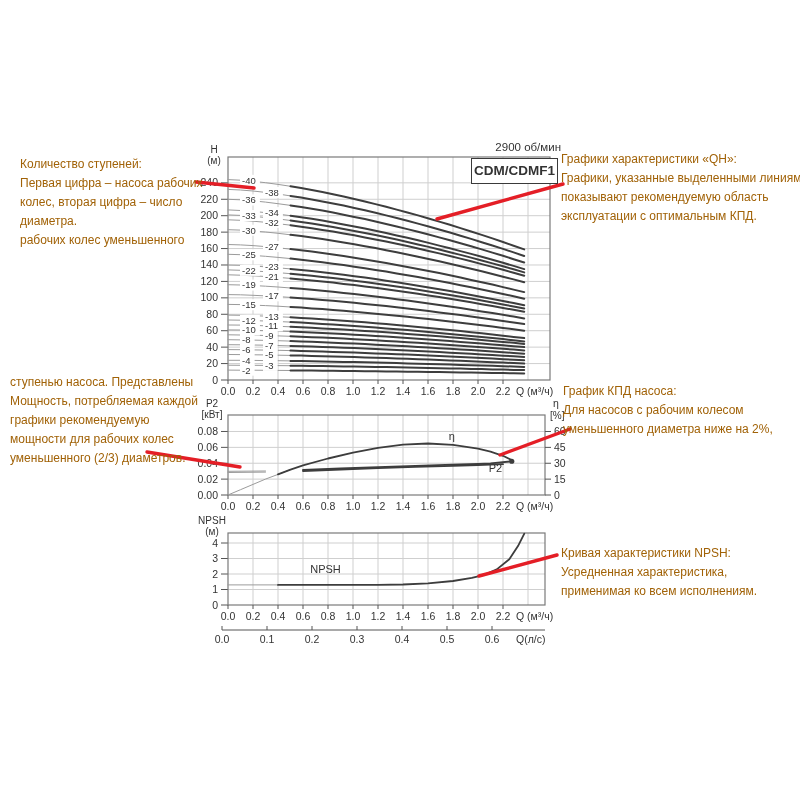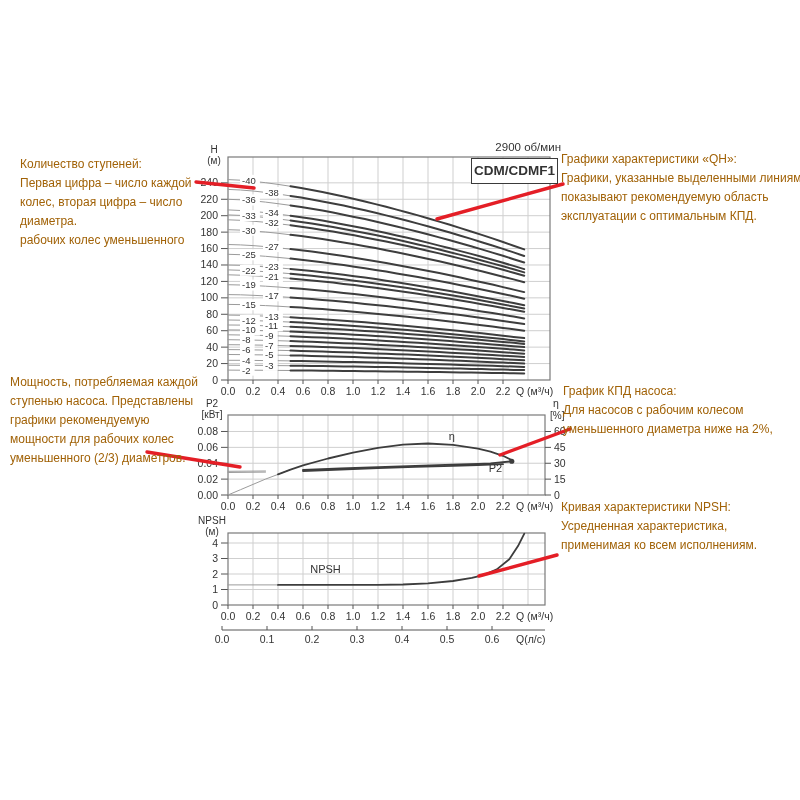--- a/index.html
+++ b/index.html
@@ -364,45 +364,45 @@
         <line x1="570" y1="429" x2="500" y2="455" stroke="#e41e26" stroke-width="3.4" stroke-linecap="round"></line>
         <line x1="557" y1="555" x2="479" y2="576" stroke="#e41e26" stroke-width="3.4" stroke-linecap="round"></line>
       </g>
     </svg>
 
   <div id="rpm">2900 об/мин</div>
   <div id="modelbox">CDM/CDMF1</div>
 
   <div class="ann" style="left:20px;top:155px">
     <div class="al">Количество ступеней:</div>
-    <div class="al">Первая цифра – число каждой</div>
+    <div class="al">Первая цифра – насоса рабочих</div>
     <div class="al">колес, вторая цифра – число</div>
     <div class="al">диаметра.</div>
     <div class="al">рабочих колес уменьшенного</div>
   </div>
 
   <div class="ann" style="left:561px;top:150px">
     <div class="al">Графики характеристики «QH»:</div>
     <div class="al">Графики, указанные выделенными линиями,</div>
     <div class="al">показывают рекомендуемую область</div>
     <div class="al">эксплуатации с оптимальным КПД.</div>
   </div>
 
   <div class="ann" style="left:10px;top:373px">
+    <div class="al">ступенью насоса. Представлены</div>
     <div class="al">Мощность, потребляемая каждой</div>
-    <div class="al">ступенью насоса. Представлены</div>
     <div class="al">графики рекомендуемую</div>
     <div class="al">мощности для рабочих колес</div>
     <div class="al">уменьшенного (2/3) диаметров.</div>
   </div>
 
   <div class="ann" style="left:563px;top:382px">
     <div class="al">График КПД насоса:</div>
     <div class="al">Для насосов с рабочим колесом</div>
     <div class="al">уменьшенного диаметра ниже на 2%,</div>
   </div>
 
-  <div class="ann" style="left:561px;top:498px">
+  <div class="ann" style="left:561px;top:544px">
     <div class="al">Кривая характеристики NPSH:</div>
     <div class="al">Усредненная характеристика,</div>
     <div class="al">применимая ко всем исполнениям.</div>
   </div>
 </div>
 
 </body></html>

